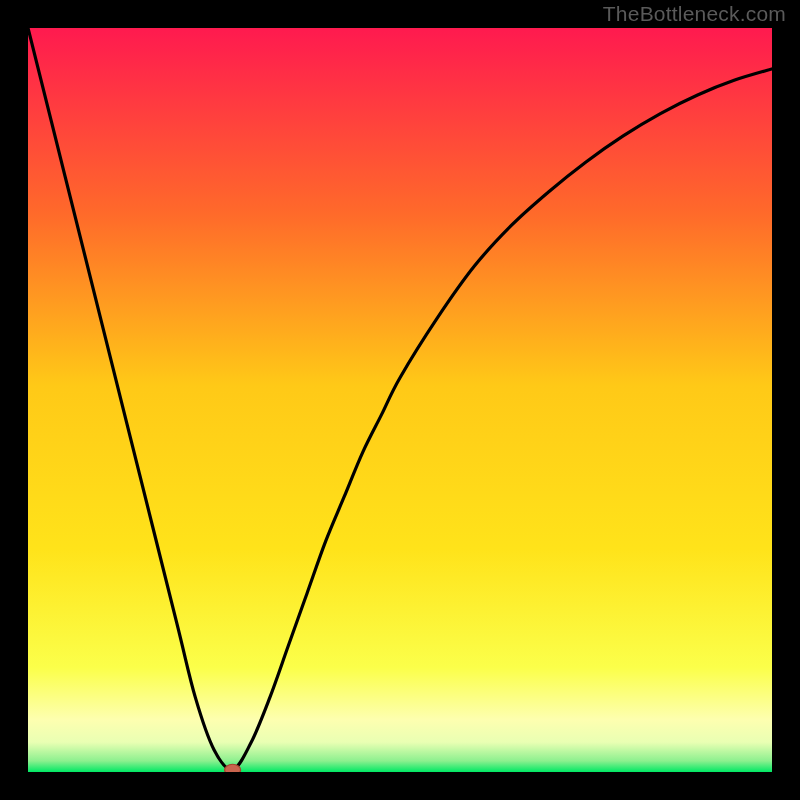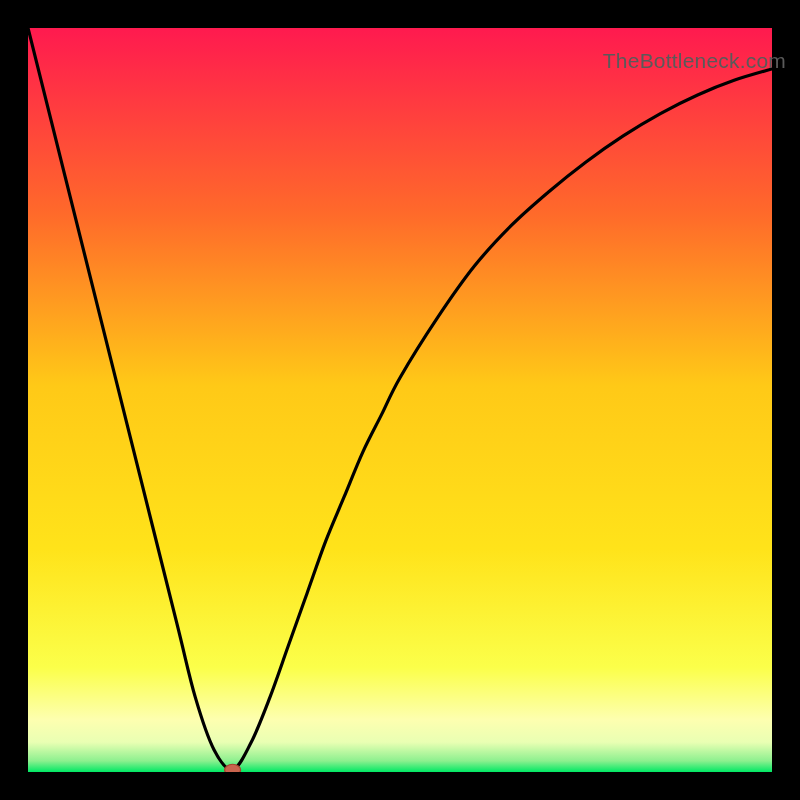--- a/index.html
+++ b/index.html
@@ -19,21 +19,20 @@
   }
   .watermark {
     position: absolute;
     top: 2px;
     right: 14px;
     color: #5a5a5a;
     font-size: 21px;
     font-weight: 400;
     letter-spacing: 0.2px;
     z-index: 10;
-    margin-top: 47px;
   }
   .plot-wrap {
     position: absolute;
     left: 28px;
     top: 28px;
     width: 744px;   
     height: 744px;
     background: #000; 
   }
   svg.plot {

